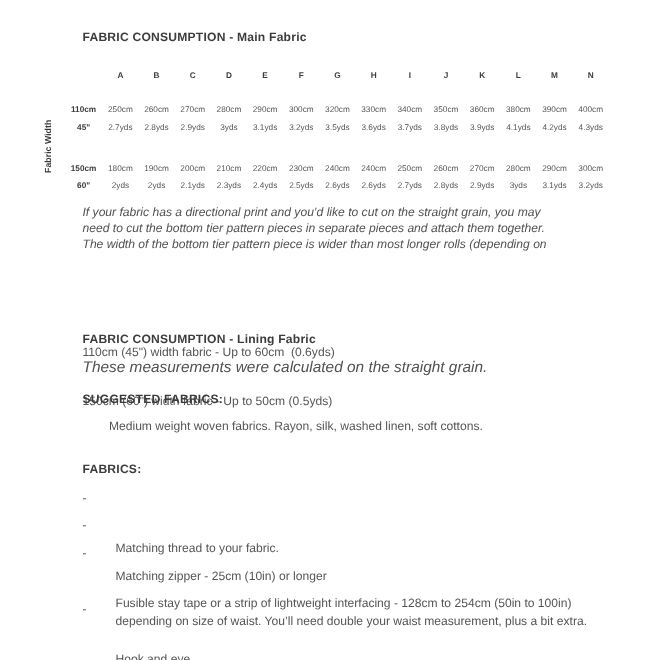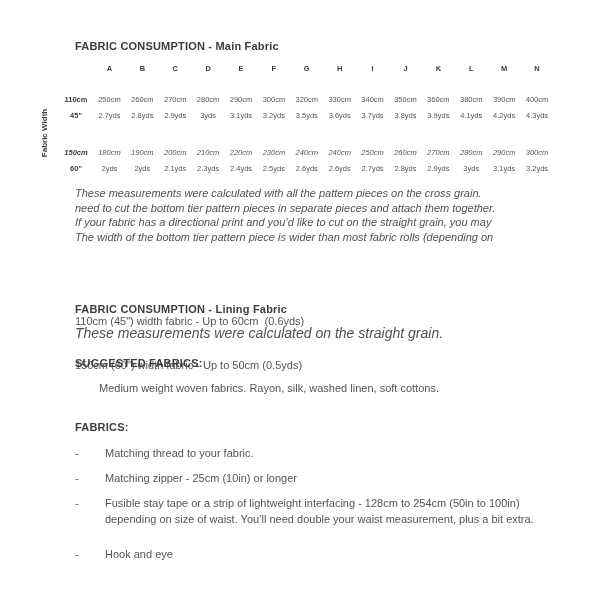--- a/index.html
+++ b/index.html
@@ -2,48 +2,48 @@
 <html><head>
 <meta charset="utf-8">
 <style>
   * { margin:0; padding:0; box-sizing:border-box; }
   html,body { width:600px; height:600px; background:#ffffff; }
   body { font-family:"Liberation Sans", sans-serif; color:#555558; }
   .page { position:relative; width:600px; height:600px; overflow:hidden; background:#fff; }
 
   .h-bold { font-weight:bold; color:#3c3c3e; font-size:11px; letter-spacing:0.2px; }
 
-  .main-title { position:absolute; left:75px; top:40px; }
+  .main-title { position:absolute; left:75px; top:28px; }
 
   
   .fabric-table { position:absolute; left:59px; top:60px; width:496px; font-size:7.5px; color:#565659; }
   .trow { display:flex; height:16px; align-items:center; }
   .trow.r-110 { margin-top:15px; }
-  .trow.r-150 { margin-top:21px;font-style:italic; }
+  .trow.r-150 { margin-top:21px; }
   .tlabel { width:34px; text-align:center; font-weight:bold; color:#3c3c3e; }
   .tc { width:32.9px; text-align:center; }
   .tc.head { font-weight:bold; color:#3c3c3e; }
 
   .axis-label { position:absolute; left:44px; top:133px; transform:translate(-50%,-50%) rotate(-90deg);
                 font-weight:bold; font-size:8px; color:#3c3c3e; white-space:nowrap; }
 
   .note-block { position:absolute; left:75px; top:186px; font-style:italic; font-size:11px;
                 line-height:14.6px; color:#515154; }
 
   .lining-title { position:absolute; left:75px; top:259px;margin-top:44px; }
   .lining-lines { position:absolute; left:75px; top:284px; font-size:11px; line-height:14.8px; white-space:pre-wrap; }
   .lining-note { position:absolute; left:75px; top:325px; font-style:italic; font-size:14px; color:#515154; }
 
   .suggested-title { position:absolute; left:75px; top:357px; }
   .suggested-body { position:absolute; left:75px; top:382px; font-size:11px;padding-left:24px; }
 
   .notions-title { position:absolute; left:75px; top:421px; }
   .notion { position:absolute; left:75px; display:flex; font-size:11px; line-height:15.5px; }
   .notion .dash { width:30px; flex:0 0 30px; }
-  .notion .ntext { width:440px; }
+  .notion .ntext { width:440px;margin-top:46px; }
   .notion-0 { top:446px; }
   .notion-1 { top:471px; }
   .notion-2 { top:496px; }
   .notion-3 { top:547px; }
 </style>
 </head>
 <body>
 
 <div class="page">
 
@@ -137,24 +137,23 @@
       <span class="tc">2.7yds</span>
       <span class="tc">2.8yds</span>
       <span class="tc">2.9yds</span>
       <span class="tc">3yds</span>
       <span class="tc">3.1yds</span>
       <span class="tc">3.2yds</span>
     </div>
   </div>
 
   <div class="note-block">
-    <div>These measurements were calculated with all the pattern pieces on the cross grain.</div>
+    <div>If your fabric has a directional print and you’d like to cut on the straight grain, you may</div>
     <div>need to cut the bottom tier pattern pieces in separate pieces and attach them together.</div>
-    <div>If your fabric has a directional print and you’d like to cut on the straight grain, you may</div>
-    <div>The width of the bottom tier pattern piece is wider than most fabric rolls (depending on</div>
+    <div>The width of the bottom tier pattern piece is wider than most longer rolls (depending on</div>
   </div>
 
   <div class="h-bold lining-title">FABRIC CONSUMPTION - Lining Fabric</div>
 
   <div class="lining-lines">
     <div>110cm (45") width fabric - Up to 60cm  (0.6yds)</div>
     <div>150cm (60") width fabric - Up to 50cm (0.5yds)</div>
   </div>
 
   <div class="lining-note">These measurements were calculated on the straight grain.</div>

